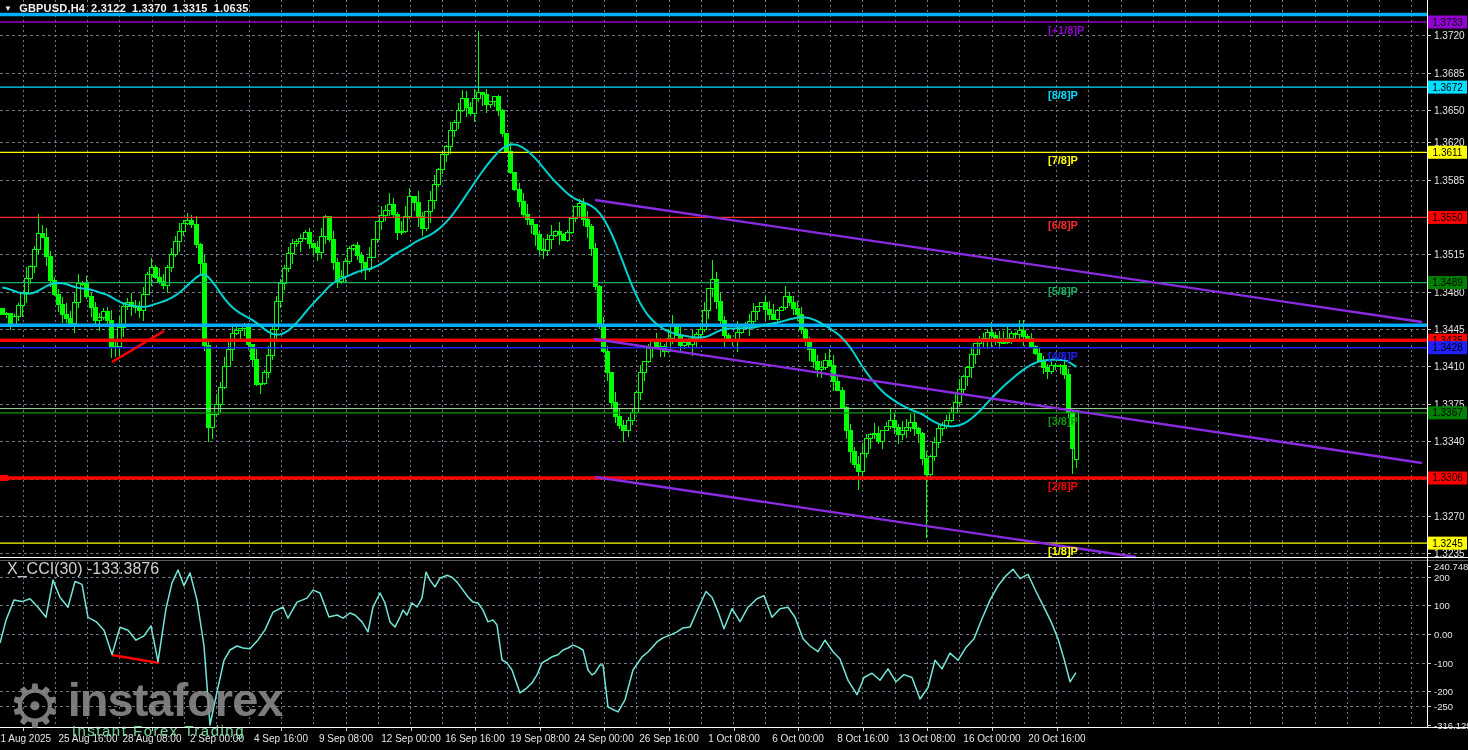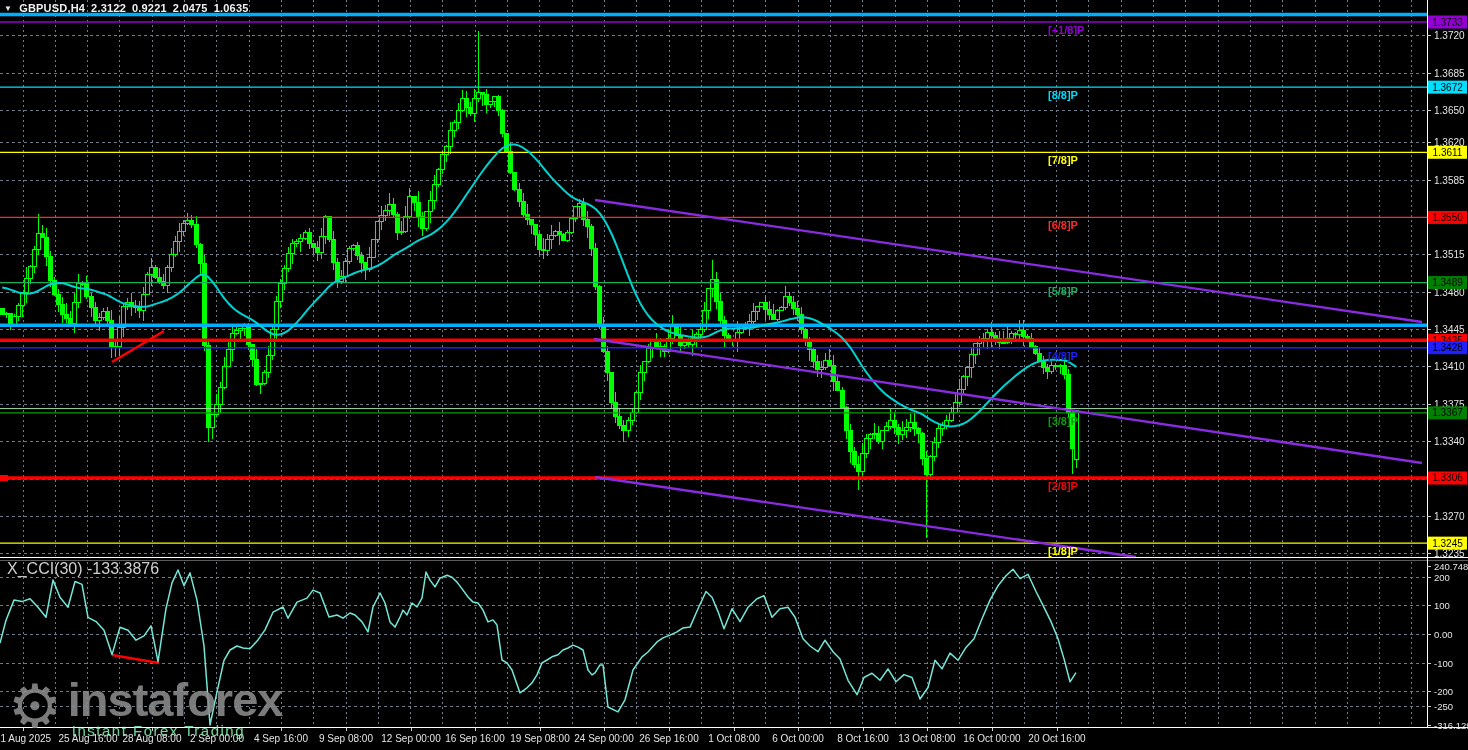--- a/index.html
+++ b/index.html
@@ -823,22 +823,22 @@
         <text x="992" y="742" fill="#E4E4E4" font-size="10" text-anchor="middle" font-family="&quot;Liberation Sans&quot;,sans-serif">16 Oct 00:00</text>
         <line x1="1057" y1="728" x2="1057" y2="731" stroke="#cfcfcf" stroke-width="1" shape-rendering="crispEdges"></line>
         <text x="1057" y="742" fill="#E4E4E4" font-size="10" text-anchor="middle" font-family="&quot;Liberation Sans&quot;,sans-serif">20 Oct 16:00</text>
       </g>
     </svg>
 
   <div class="title-bar">
     <span class="tri">▼</span>
     <span>GBPUSD,H4</span>
     <span>2.3122</span>
-    <span>0.9221</span>
-    <span>2.0475</span>
+    <span>1.3370</span>
+    <span>1.3315</span>
     <span>1.0635</span>
   </div>
 
   <div class="ind-label">X_CCI(30) -133.3876</div>
 
   <div class="watermark">
     <span class="gear">⚙</span>
     <span class="wm-text">
       <span class="brand">instaforex</span>
       <span class="tagline">Instant Forex Trading</span>

